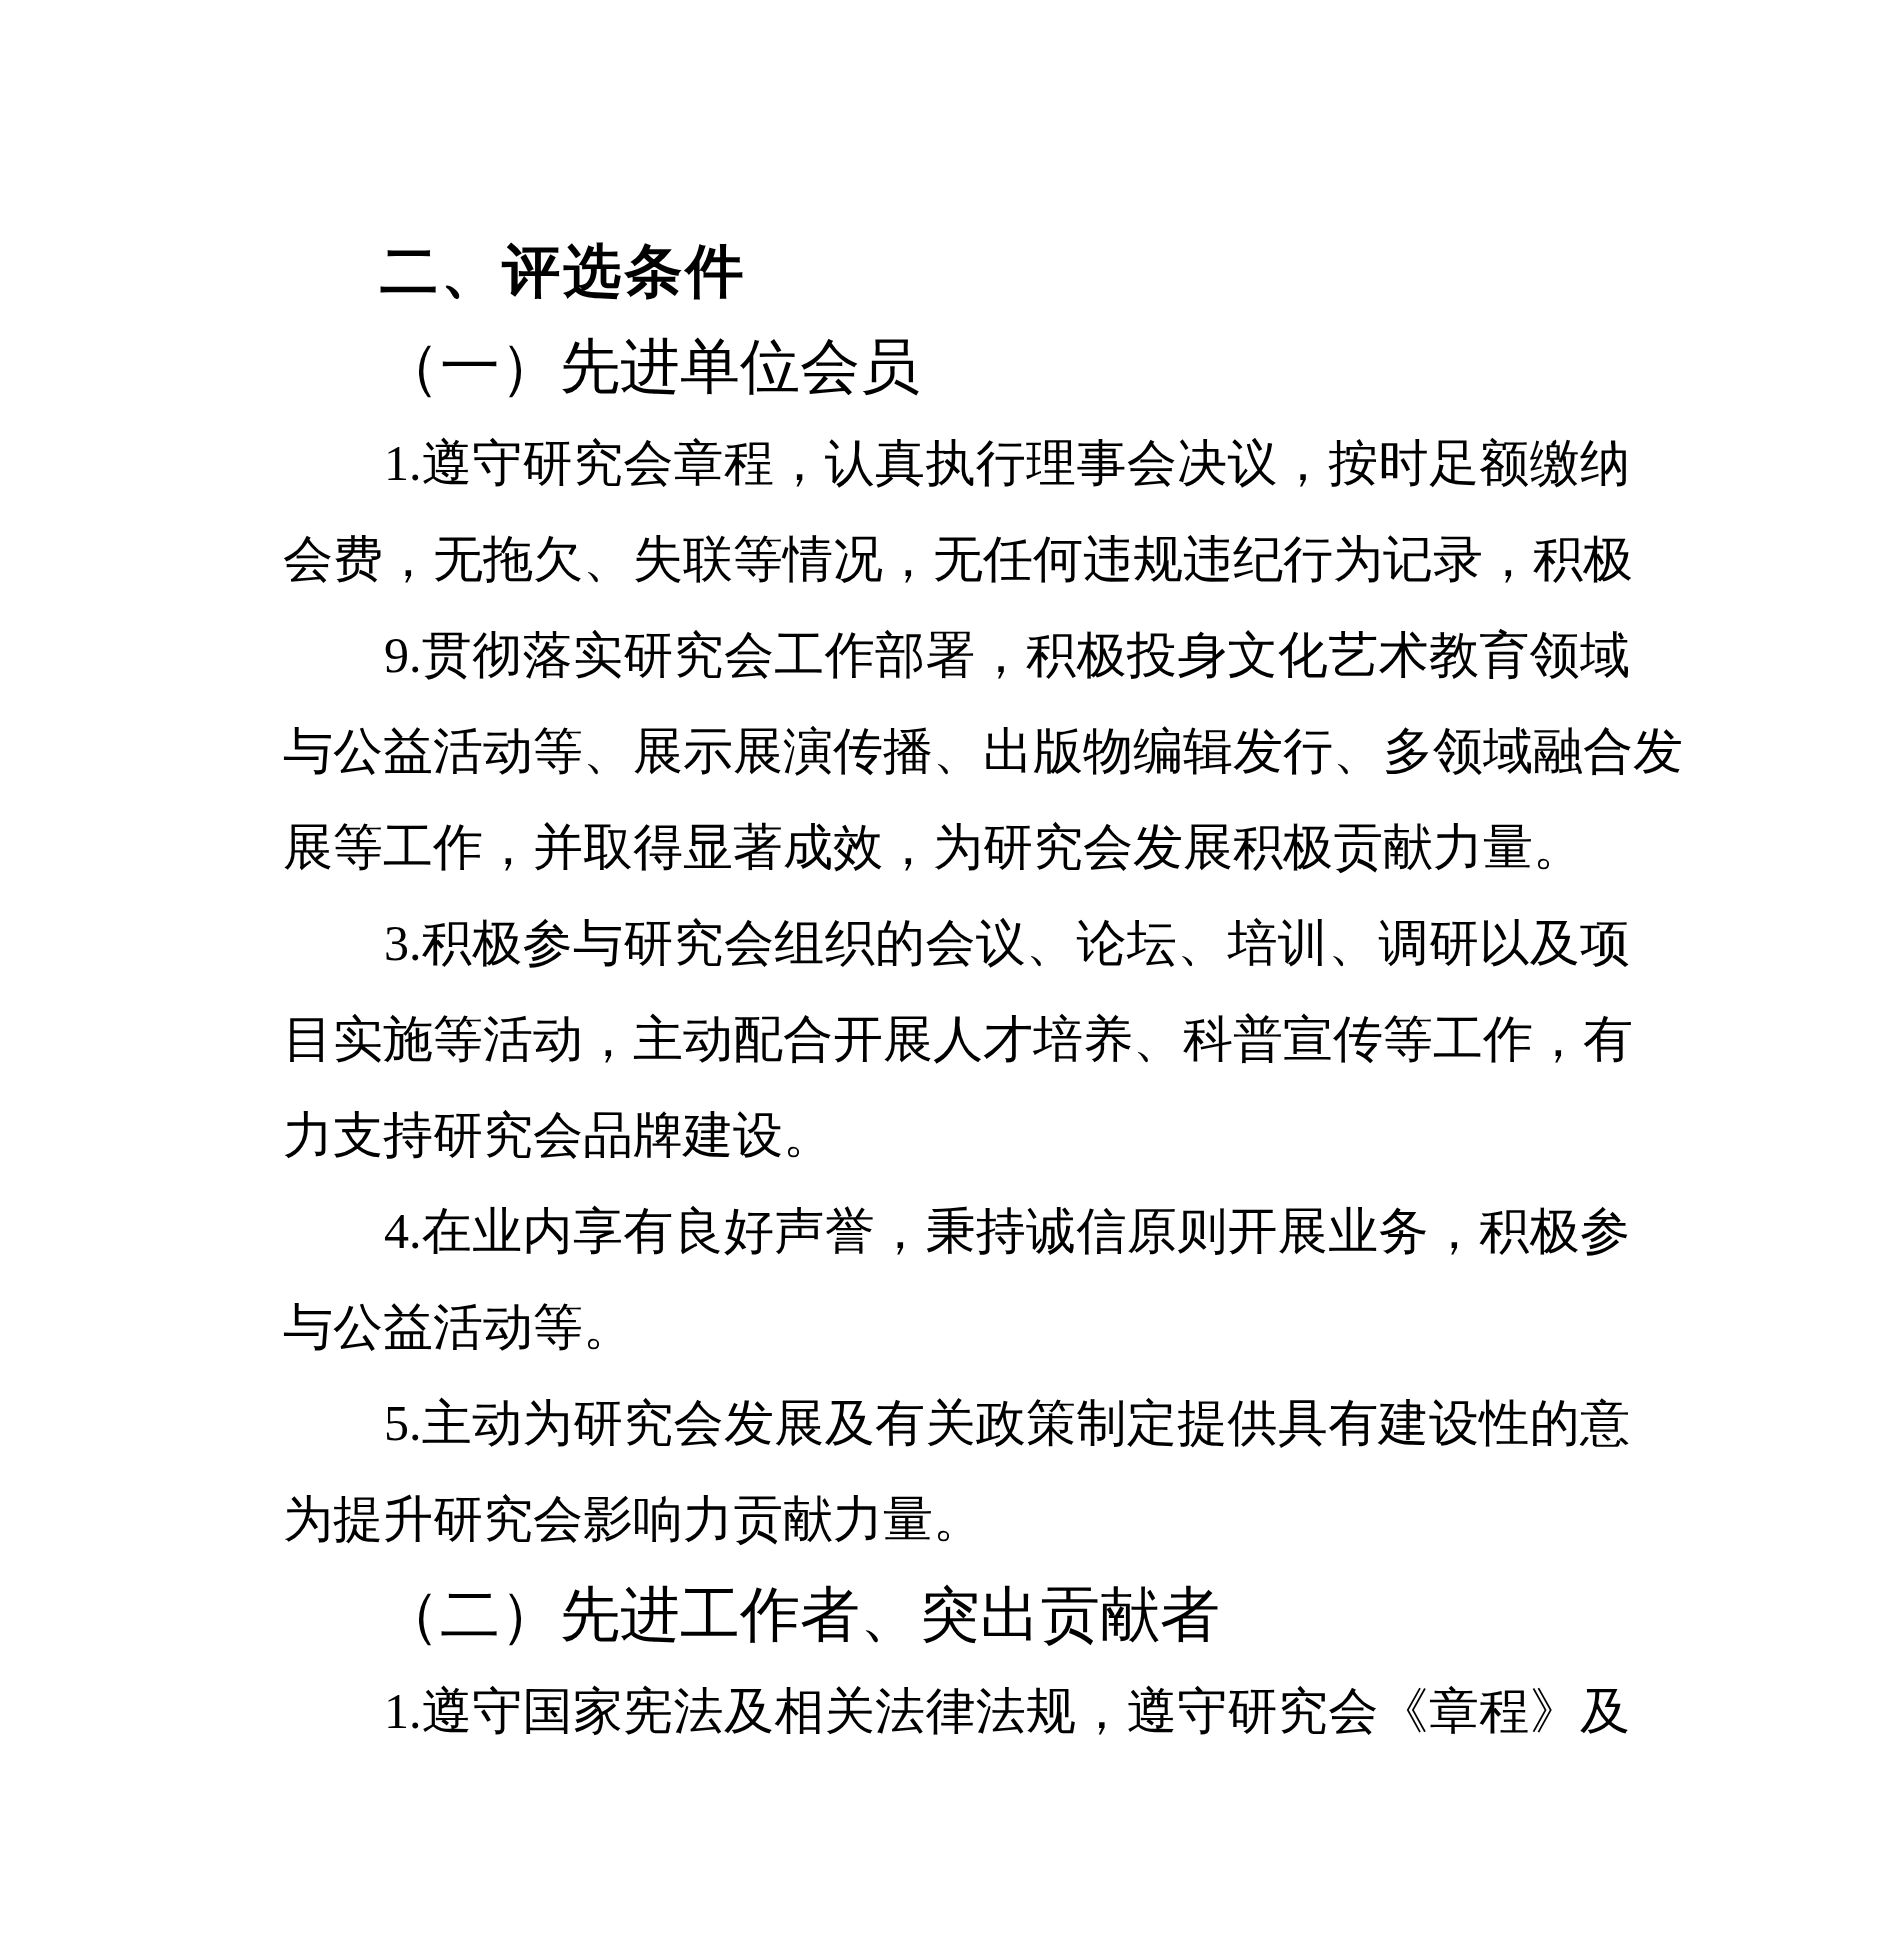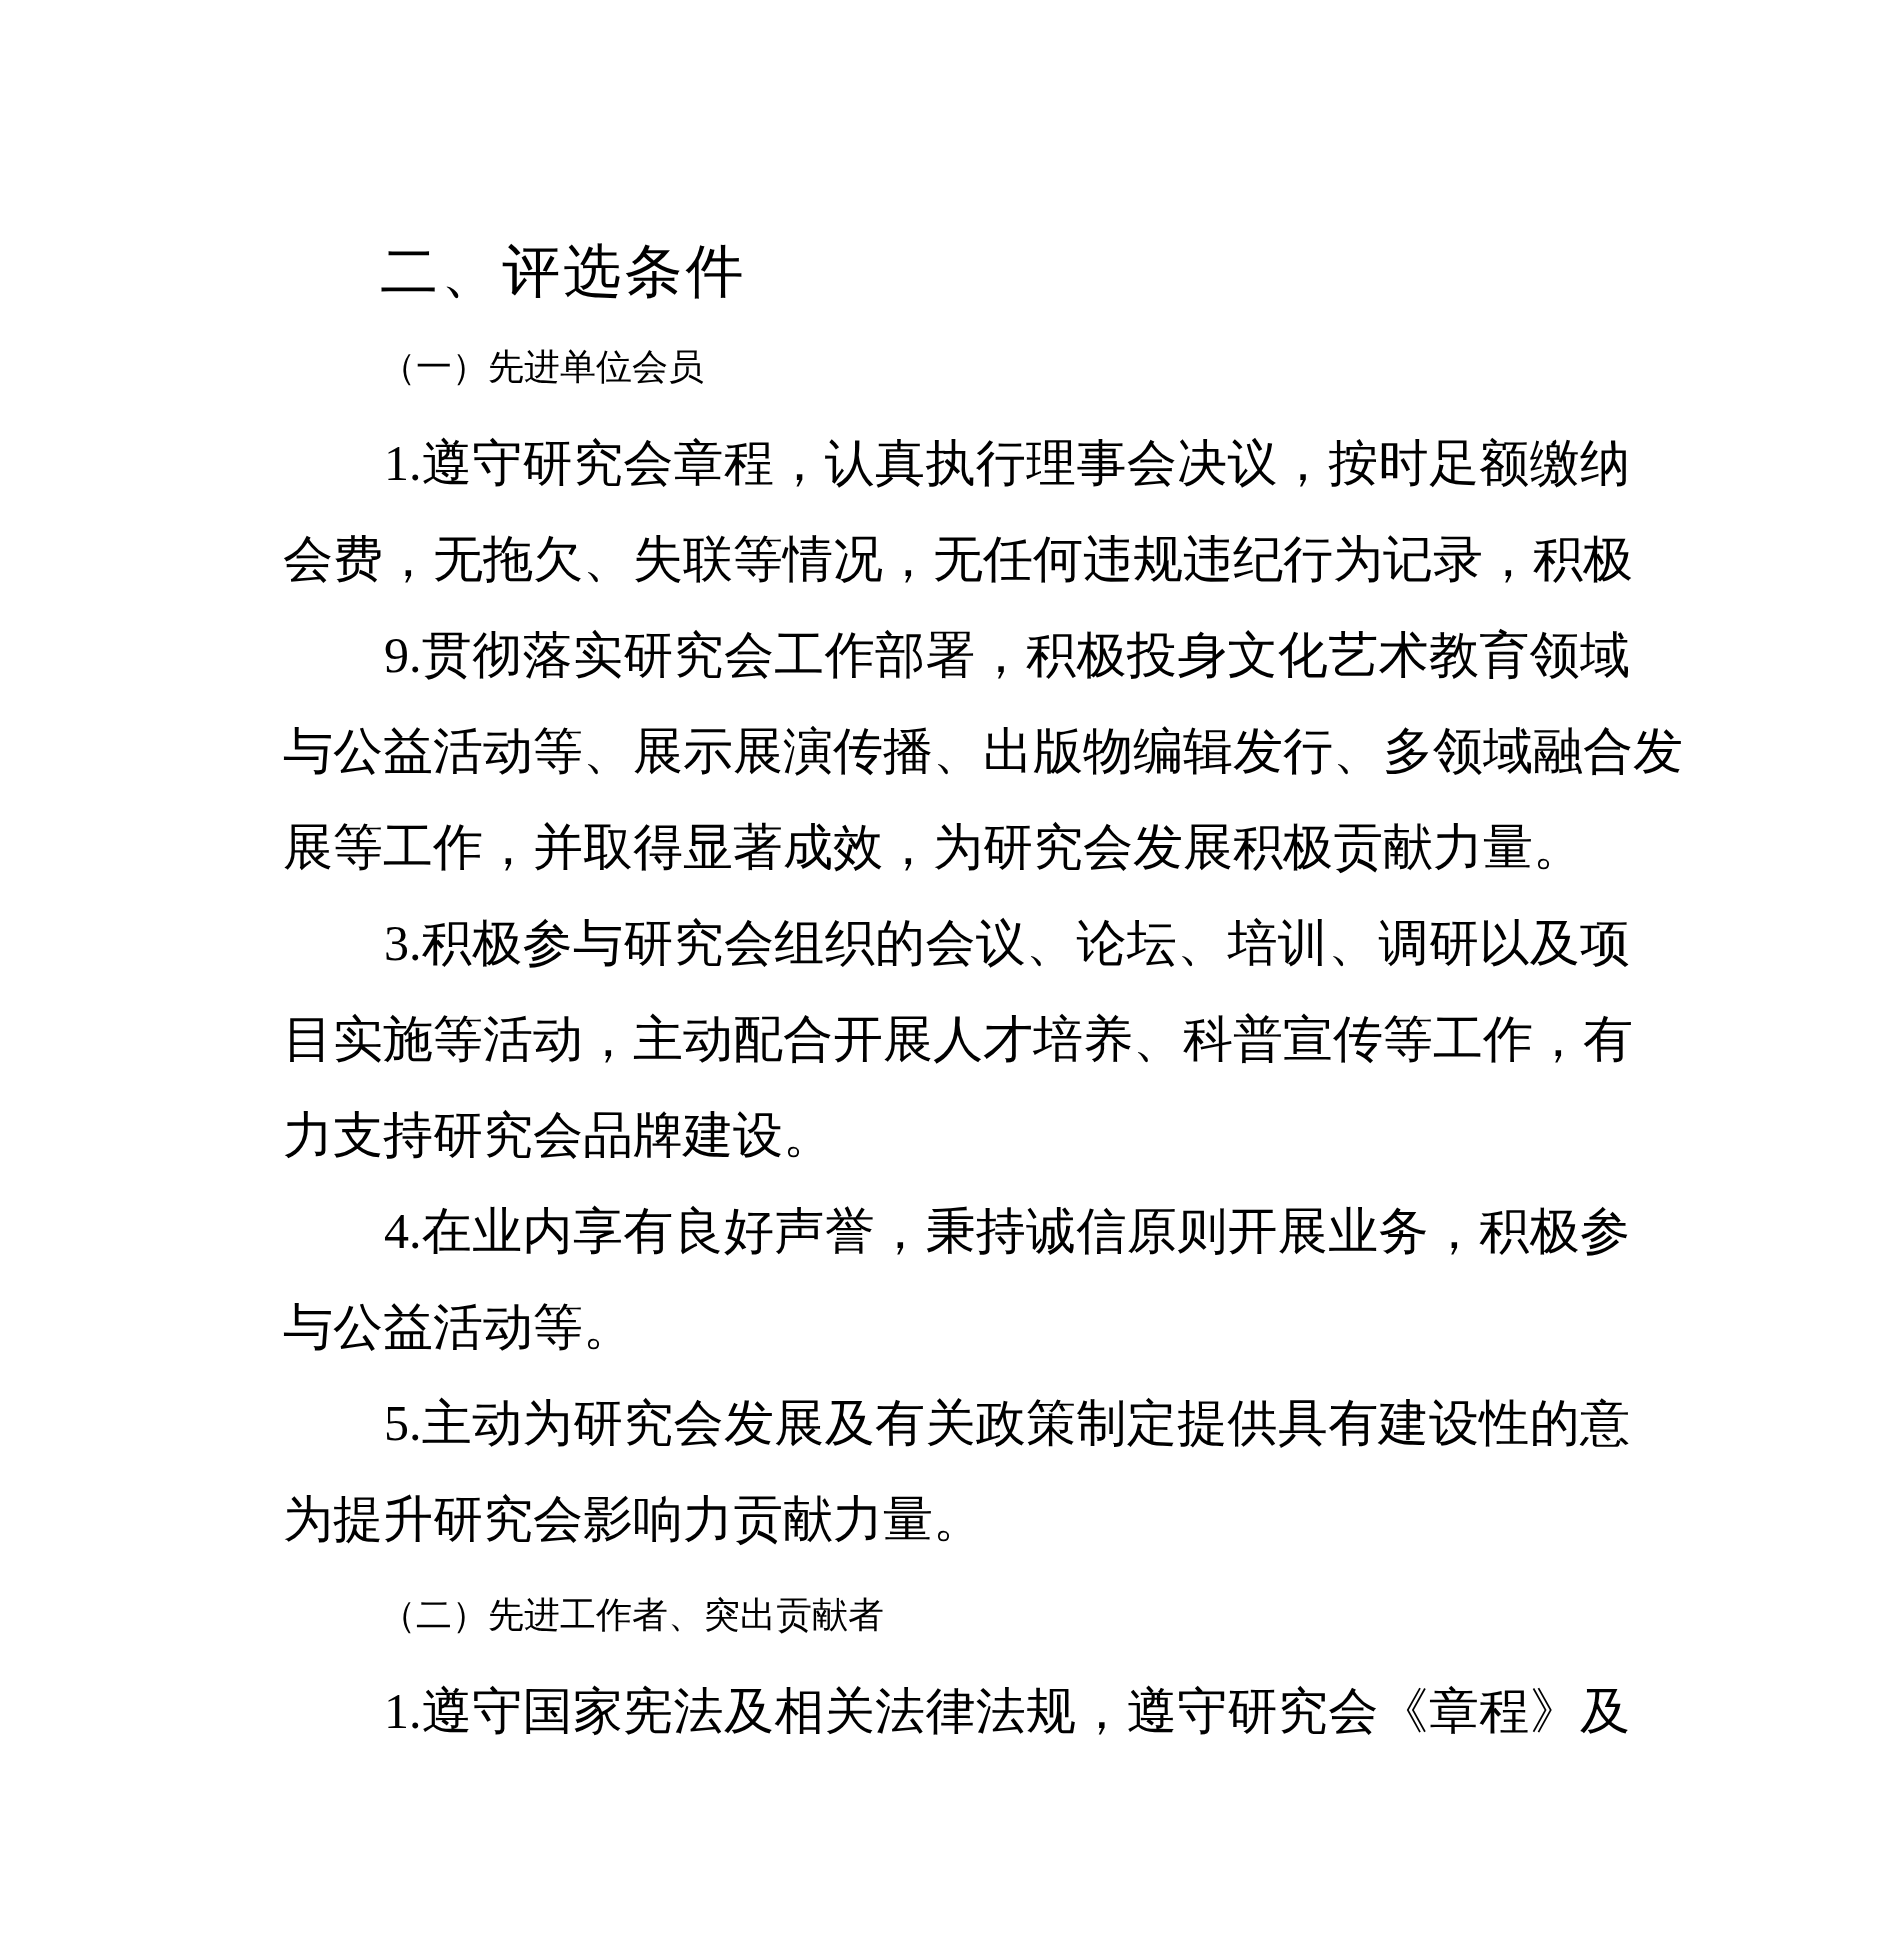--- a/index.html
+++ b/index.html
@@ -32,29 +32,29 @@
     text-justify: inter-character;
   }
   .line.end {
     text-align: left;
     text-align-last: left;
   }
   .line.indent { padding-left: 101px; font-family: Liberation Serif, serif; }
   .line.tight { letter-spacing: -1.9px; }
   .line.title {
     font-family: "Liberation Sans", sans-serif;
-    font-weight: normal;
+    font-weight: bold;
     font-size: 58px;
     letter-spacing: 3.1px;
     padding-left: 97px;
     text-align: left;
     text-align-last: left;
   }
   .line.sub {
-    font-size: 36px;
+    font-size: 60px;
     padding-left: 97px;
     text-align: right;
     text-align-last: left;
   }
 </style>
 </head>
 <body>
 
 <div class="page">
   <div class="body-block">

